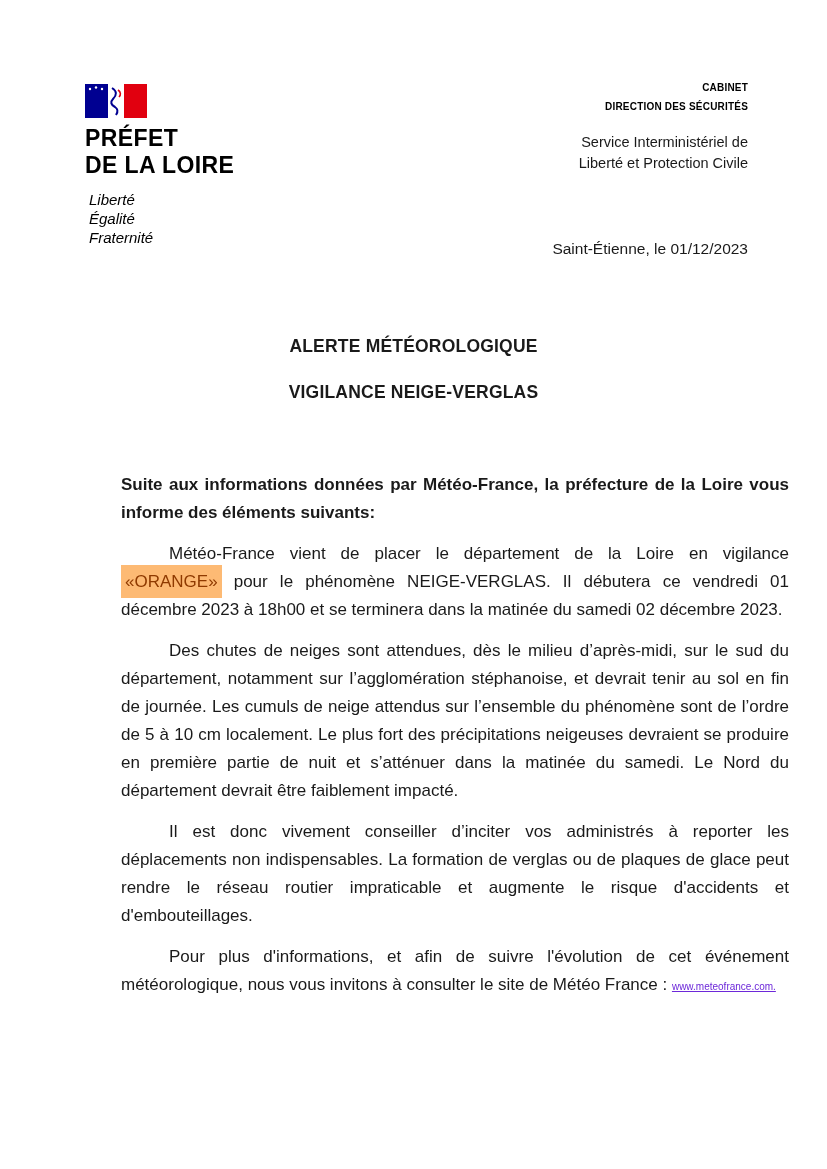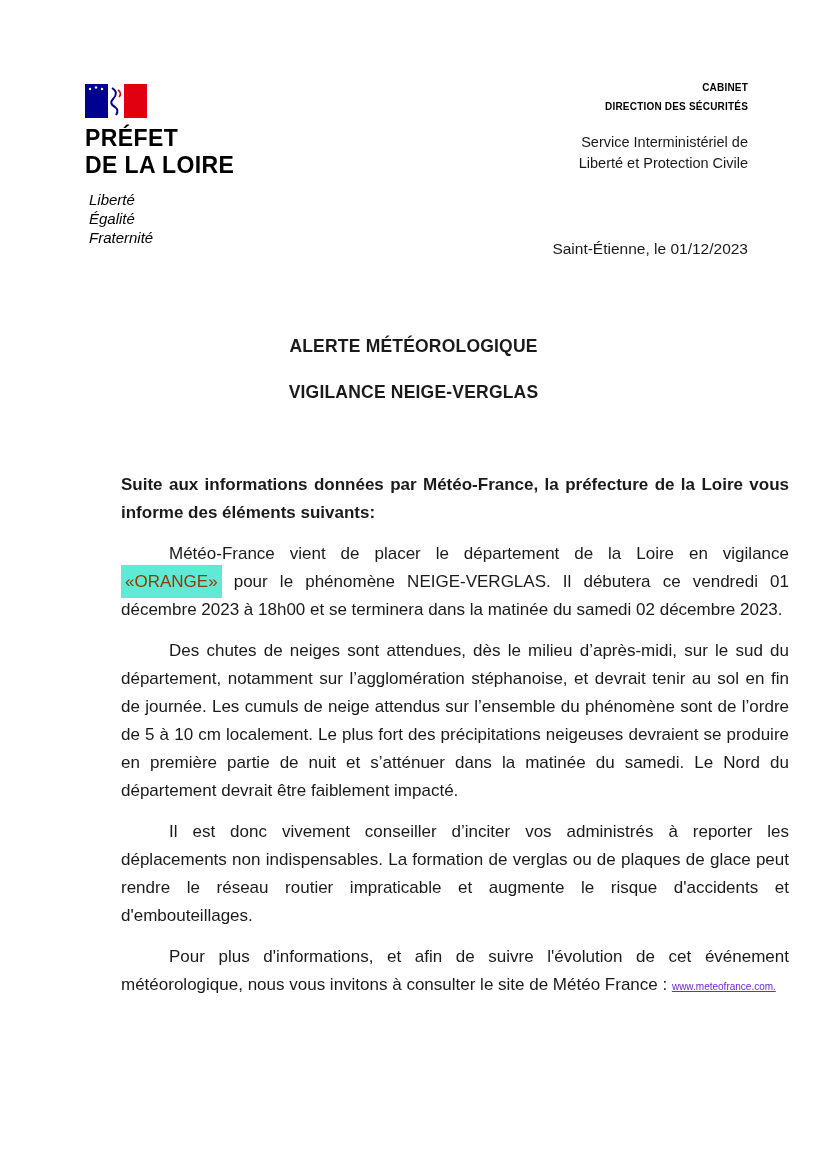--- a/index.html
+++ b/index.html
@@ -89,21 +89,21 @@
   }
   .intro {
     margin: 0;
     font-weight: 700;
   }
   .para {
     margin: 13px 0 0 0;
     text-indent: 48px;
   }
   .highlight {
-    background: #5eead4;
+    background: #fdba74;
     color: #8F3A00;
     padding: 7px 4px;
   }
   .link {
     color: #6d28d9;
     text-decoration: underline;
     font-size: 10px;
   }
 </style>
 </head>

